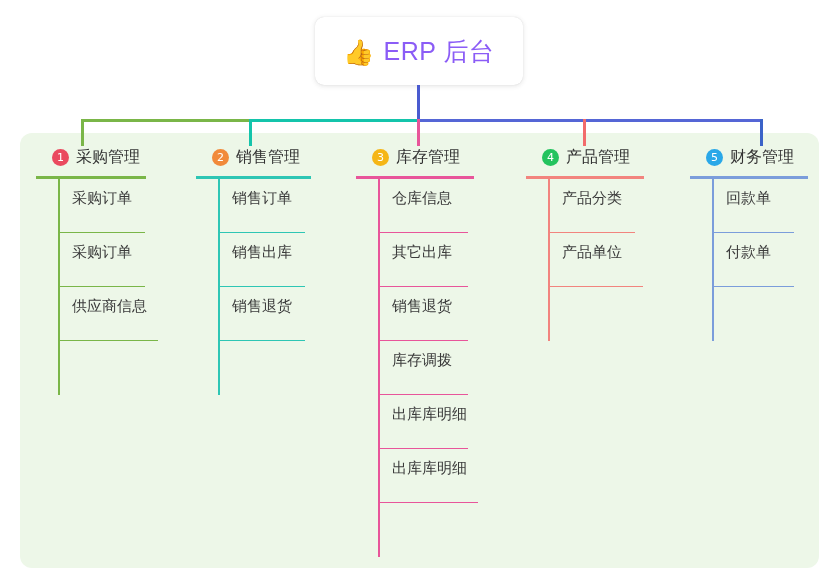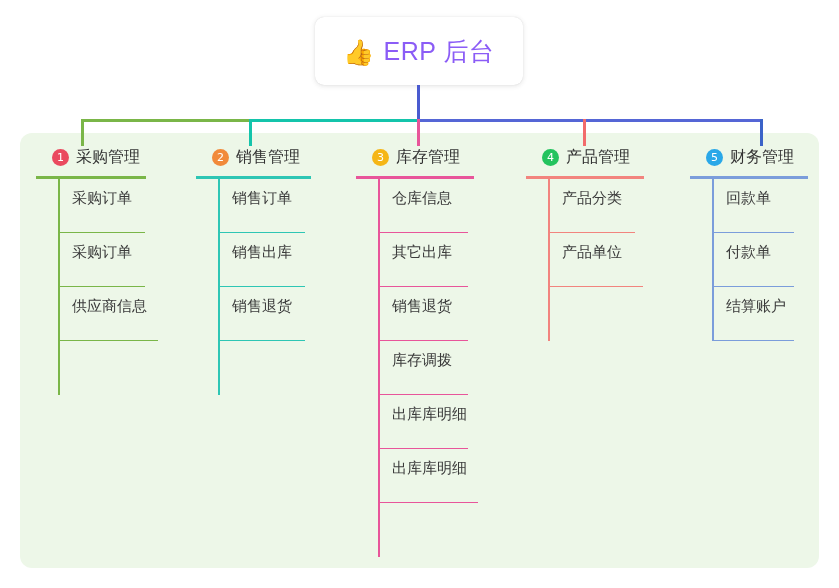--- a/index.html
+++ b/index.html
@@ -253,19 +253,15 @@
       <div class="items">
         <div class="trunk" style="background: rgb(123, 157, 219); height: 162px;"></div>
         <div class="item">
           <span class="item-label">回款单</span>
           <div class="item-rule" style="background: rgb(123, 157, 219); width: 82px;"></div>
         </div>
         <div class="item">
           <span class="item-label">付款单</span>
           <div class="item-rule" style="background: rgb(123, 157, 219); width: 82px;"></div>
         </div>
-        <div class="item">
-          <span class="item-label">结算账户</span>
-          <div class="item-rule" style="background: rgb(123, 157, 219); width: 82px;"></div>
-        </div>
       </div>
     </div>
   </div>
 
 </body></html>

